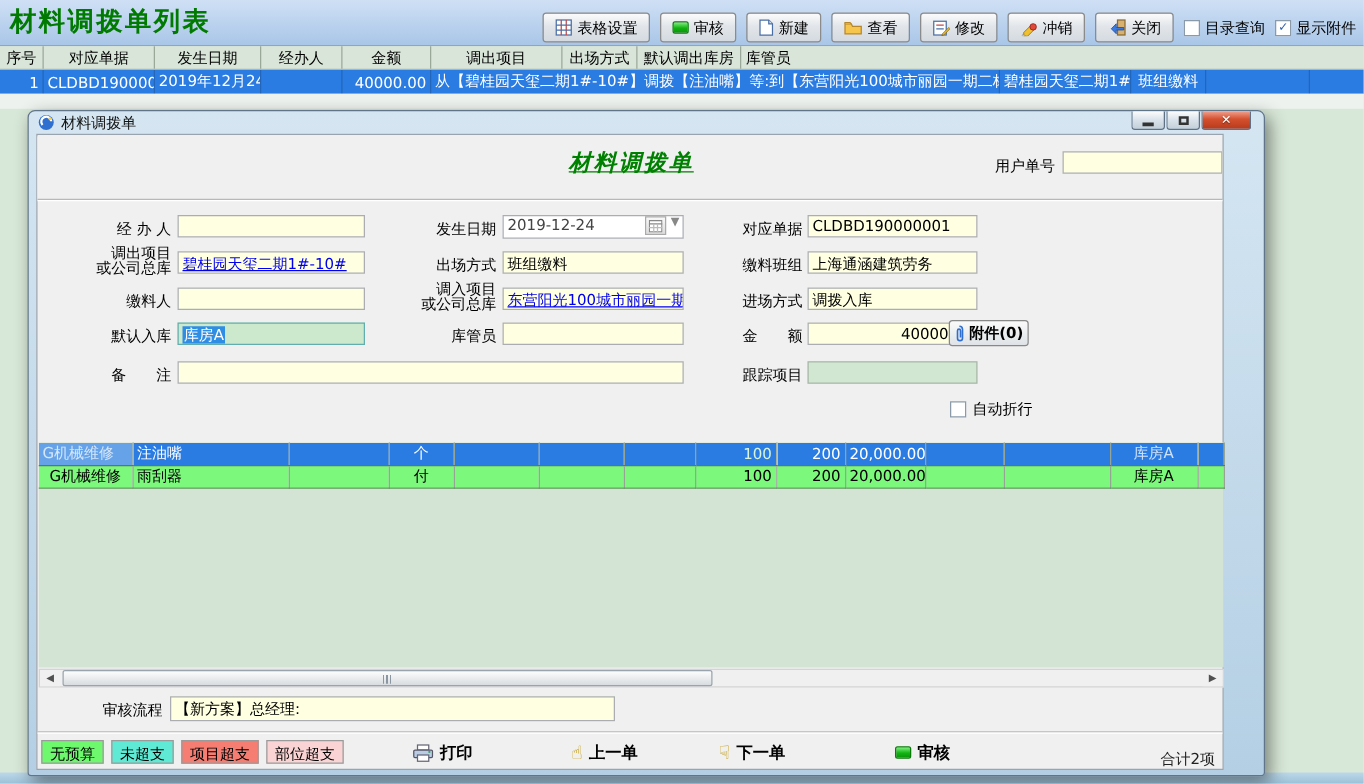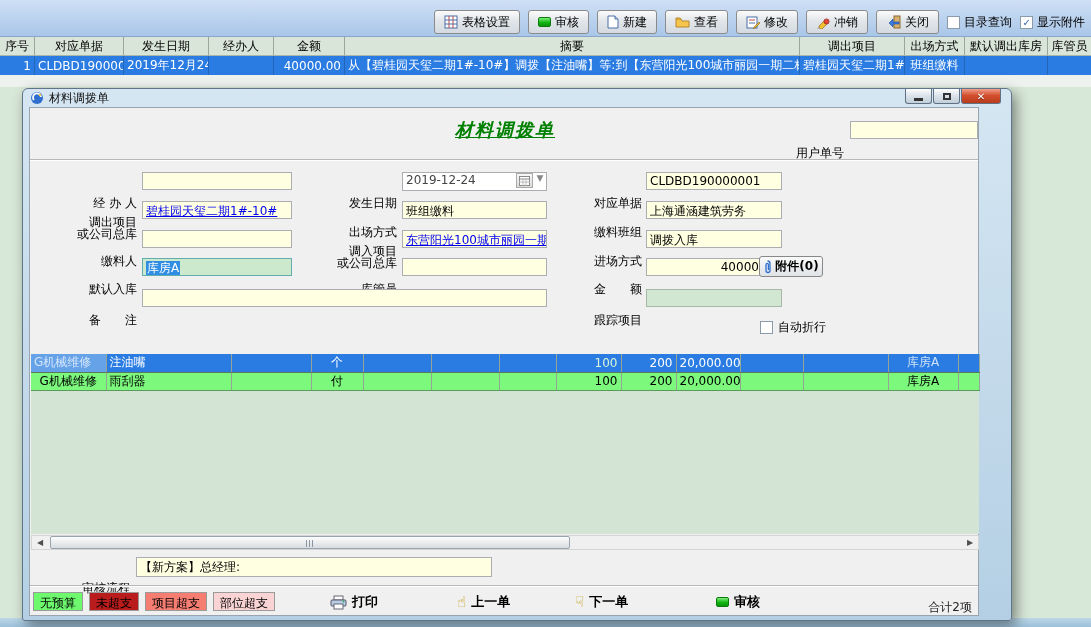--- a/index.html
+++ b/index.html
@@ -70,21 +70,21 @@
   .userno-inp { position:absolute; left:820px; top:13px; width:128px; height:19px; }
 
   .inp { background:#ffffe1; border:1px solid #abadb3; height:18px; font-size:12px;
          padding:1px 3px; overflow:hidden; white-space:nowrap; position:absolute; }
   .inp.link { color:#0000ee; text-decoration:underline; }
   .inp.rt { text-align:right; }
   .inp.green { background:#cde9cd; border:1px solid #62aeae; }
   .inp.track { background:#d2e7d2; }
   .sel-text { background:#2f8de4; color:#fff; padding:0 1px; }
 
-  .lbl { position:absolute; text-align:right; white-space:nowrap;margin-top:20px; }
+  .lbl { position:absolute; text-align:right; white-space:nowrap; }
   .lc1 { left:14px; width:93px; }
   .lc2 { left:268px; width:99px; }
   .lc3 { left:526px; width:86px; }
   .two-line { line-height:12px; font-size:12px; }
 
   .datebox { position:absolute; left:372px; top:64px; width:145px; height:19px; background:#fff;
              border:1px solid #abadb3; color:#444; display:flex; }
   .datebox .dval { flex:1; padding-left:3px; }
   .cal-btn { width:17px; height:15px; background:linear-gradient(#f8f8f8,#dcdcdc); border:1px solid #aaa;
              display:flex; align-items:center; justify-content:center; margin-right:1px; }
@@ -125,34 +125,35 @@
              background:repeating-linear-gradient(90deg,#8a96a2 0 1px,transparent 1px 3px); }
 
   .flow-lbl { position:absolute; left:40px; top:452px; width:60px; text-align:right; }
   .flow-inp { position:absolute; left:106px; top:449px; width:356px; height:20px; }
 
   .bot-sep { position:absolute; left:0; top:477px; width:100%; height:2px;
              border-top:1px solid #b8b8b8; border-bottom:1px solid #fff; }
   .legend { position:absolute; left:3px; top:484px; display:flex; gap:6px; }
   .badge { height:19px; padding:2px 6px 0 6px; border:1px solid #9a9a9a; white-space:nowrap; }
   .bg-nobudget { background:#6ef86e; }
-  .bg-notover { background:#b91c1c; }
+  .bg-notover { background:#5eead4; }
   .bg-projover { background:#f57d72; }
   .bg-partover { background:#fad4d4; }
 
   .action { position:absolute; top:485px; display:flex; align-items:center; gap:5px;
             font-weight:bold; font-size:13px; }
   .act-print { left:300px; } .act-prev { left:427px; } .act-next { left:545px; } .act-audit { left:686px; }
   .hand { font-size:15px; color:#c09a10; line-height:14px; }
   .total { position:absolute; right:6px; top:491px; color:#222; }
 </style>
 </head>
 <body>
 
 <div class="topbar">
+  <div class="app-title">材料调拨单列表</div>
   <div class="toolbar">
     <div class="tb-btn">
       <span class="ic">
         <svg width="14" height="14">
             <rect x="1" y="1" width="12" height="12" fill="#fff" stroke="#4a6fa5"></rect>
             <line x1="5" y1="1" x2="5" y2="13" stroke="#c04848"></line>
             <line x1="9" y1="1" x2="9" y2="13" stroke="#c04848"></line>
             <line x1="1" y1="5" x2="13" y2="5" stroke="#4a6fa5"></line>
             <line x1="1" y1="9" x2="13" y2="9" stroke="#4a6fa5"></line>
           </svg>
@@ -221,21 +222,20 @@
     </div>
   </div>
 </div>
 
 <div class="list-header">
   <div class="lh-cell c0">序号</div>
   <div class="lh-cell c1">对应单据</div>
   <div class="lh-cell c2">发生日期</div>
   <div class="lh-cell c3">经办人</div>
   <div class="lh-cell c4">金额</div>
-  <div class="lh-cell c5">摘要</div>
   <div class="lh-cell c6">调出项目</div>
   <div class="lh-cell c7">出场方式</div>
   <div class="lh-cell c8">默认调出库房</div>
   <div class="lh-cell c9">库管员</div>
 </div>
 
 <div class="list-row">
   <div class="lr-cell c0 num">1</div>
   <div class="lr-cell c1">CLDBD190000001</div>
   <div class="lr-cell c2">2019年12月24日</div>

